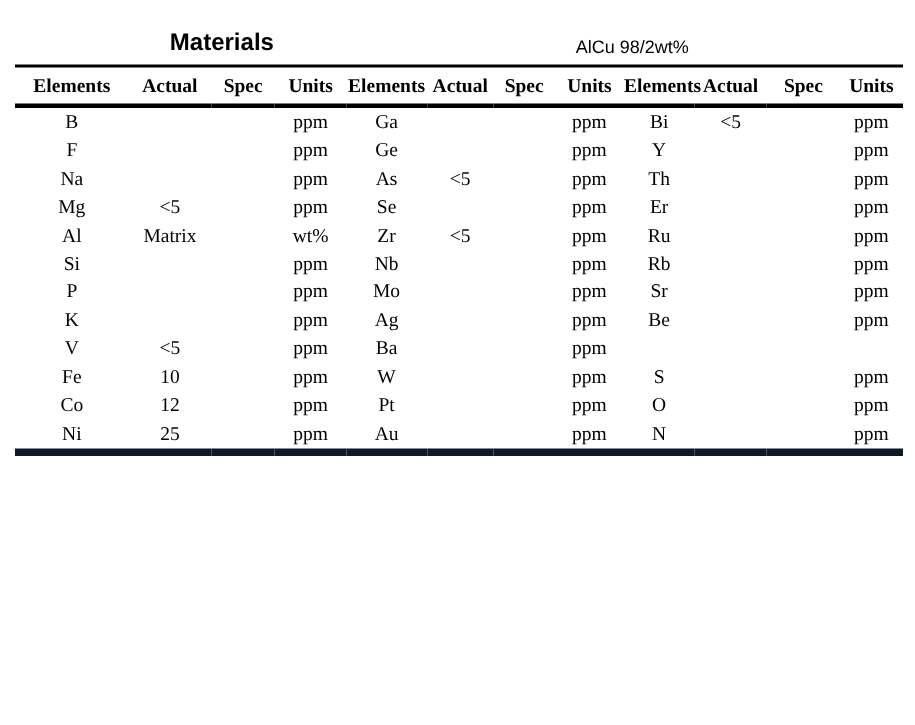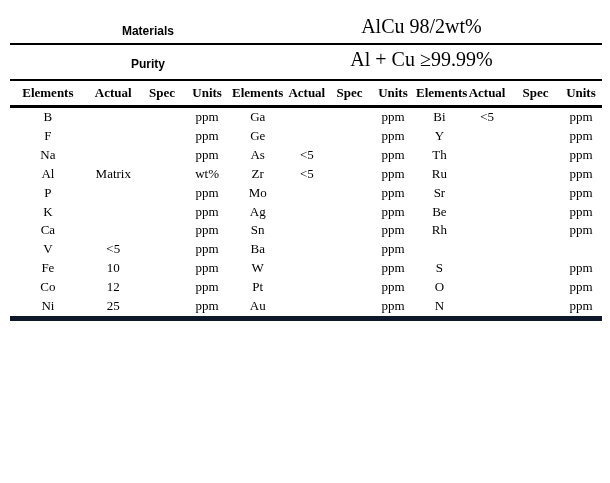--- a/index.html
+++ b/index.html
@@ -31,29 +31,29 @@
   .row-purity {
     height: 34px;
     border-bottom: 2px solid #000;
   }
   .toprow .t-label {
     position: absolute;
     left: 23.3%;
     transform: translateX(-50%);
     font-family: "Liberation Sans", sans-serif;
     font-weight: bold;
-    font-size: 12px;
+    font-size: 16px;
     white-space: nowrap;
   }
   .toprow .t-value {
     position: absolute;
     left: 69.5%;
     transform: translateX(-50%);
-    font-family: Liberation Serif, serif;
-    font-size: 20px;
+    font-family: Liberation Sans, sans-serif;
+    font-size: 12px;
     white-space: nowrap;
   }
   .row-materials .t-label { bottom: 5px; }
   .row-materials .t-value { bottom: 5px; }
   .row-purity .t-label { bottom: 8px; }
   .row-purity .t-value { bottom: 8px; }
 
   
   table.elements {
     border-collapse: collapse;
@@ -89,24 +89,20 @@
 </head>
 <body>
 
 <div class="sheet">
 
   <div class="toprow row-materials">
     <span class="t-label">Materials</span>
     <span class="t-value">AlCu 98/2wt%</span>
   </div>
 
-  <div class="toprow row-purity">
-    <span class="t-label">Purity</span>
-    <span class="t-value">Al + Cu ≥99.99%</span>
-  </div>
 
   <table class="elements">
     <colgroup>
       <col style="width:12.8%">
         <col style="width:9.3%">
         <col style="width:7.2%">
         <col style="width:8.0%">
       <col style="width:9.1%">
         <col style="width:7.5%">
         <col style="width:6.9%">
@@ -169,34 +165,62 @@
           <td>As</td>
           <td>&lt;5</td>
           <td></td>
           <td>ppm</td>
           <td>Th</td>
           <td></td>
           <td></td>
           <td>ppm</td>
         </tr>
         <tr>
+          <td>Mg</td>
+          <td>&lt;5</td>
+          <td></td>
+          <td>ppm</td>
+          <td>Se</td>
+          <td></td>
+          <td></td>
+          <td>ppm</td>
+          <td>Er</td>
+          <td></td>
+          <td></td>
+          <td>ppm</td>
+        </tr>
+        <tr>
           <td>Al</td>
           <td>Matrix</td>
           <td></td>
           <td>wt%</td>
           <td>Zr</td>
           <td>&lt;5</td>
           <td></td>
           <td>ppm</td>
           <td>Ru</td>
           <td></td>
           <td></td>
           <td>ppm</td>
         </tr>
         <tr>
+          <td>Si</td>
+          <td></td>
+          <td></td>
+          <td>ppm</td>
+          <td>Nb</td>
+          <td></td>
+          <td></td>
+          <td>ppm</td>
+          <td>Rb</td>
+          <td></td>
+          <td></td>
+          <td>ppm</td>
+        </tr>
+        <tr>
           <td>P</td>
           <td></td>
           <td></td>
           <td>ppm</td>
           <td>Mo</td>
           <td></td>
           <td></td>
           <td>ppm</td>
           <td>Sr</td>
           <td></td>
@@ -206,34 +230,20 @@
         <tr>
           <td>K</td>
           <td></td>
           <td></td>
           <td>ppm</td>
           <td>Ag</td>
           <td></td>
           <td></td>
           <td>ppm</td>
           <td>Be</td>
-          <td></td>
-          <td></td>
-          <td>ppm</td>
-        </tr>
-        <tr>
-          <td>Ca</td>
-          <td></td>
-          <td></td>
-          <td>ppm</td>
-          <td>Sn</td>
-          <td></td>
-          <td></td>
-          <td>ppm</td>
-          <td>Rh</td>
           <td></td>
           <td></td>
           <td>ppm</td>
         </tr>
         <tr>
           <td>V</td>
           <td>&lt;5</td>
           <td></td>
           <td>ppm</td>
           <td>Ba</td>

